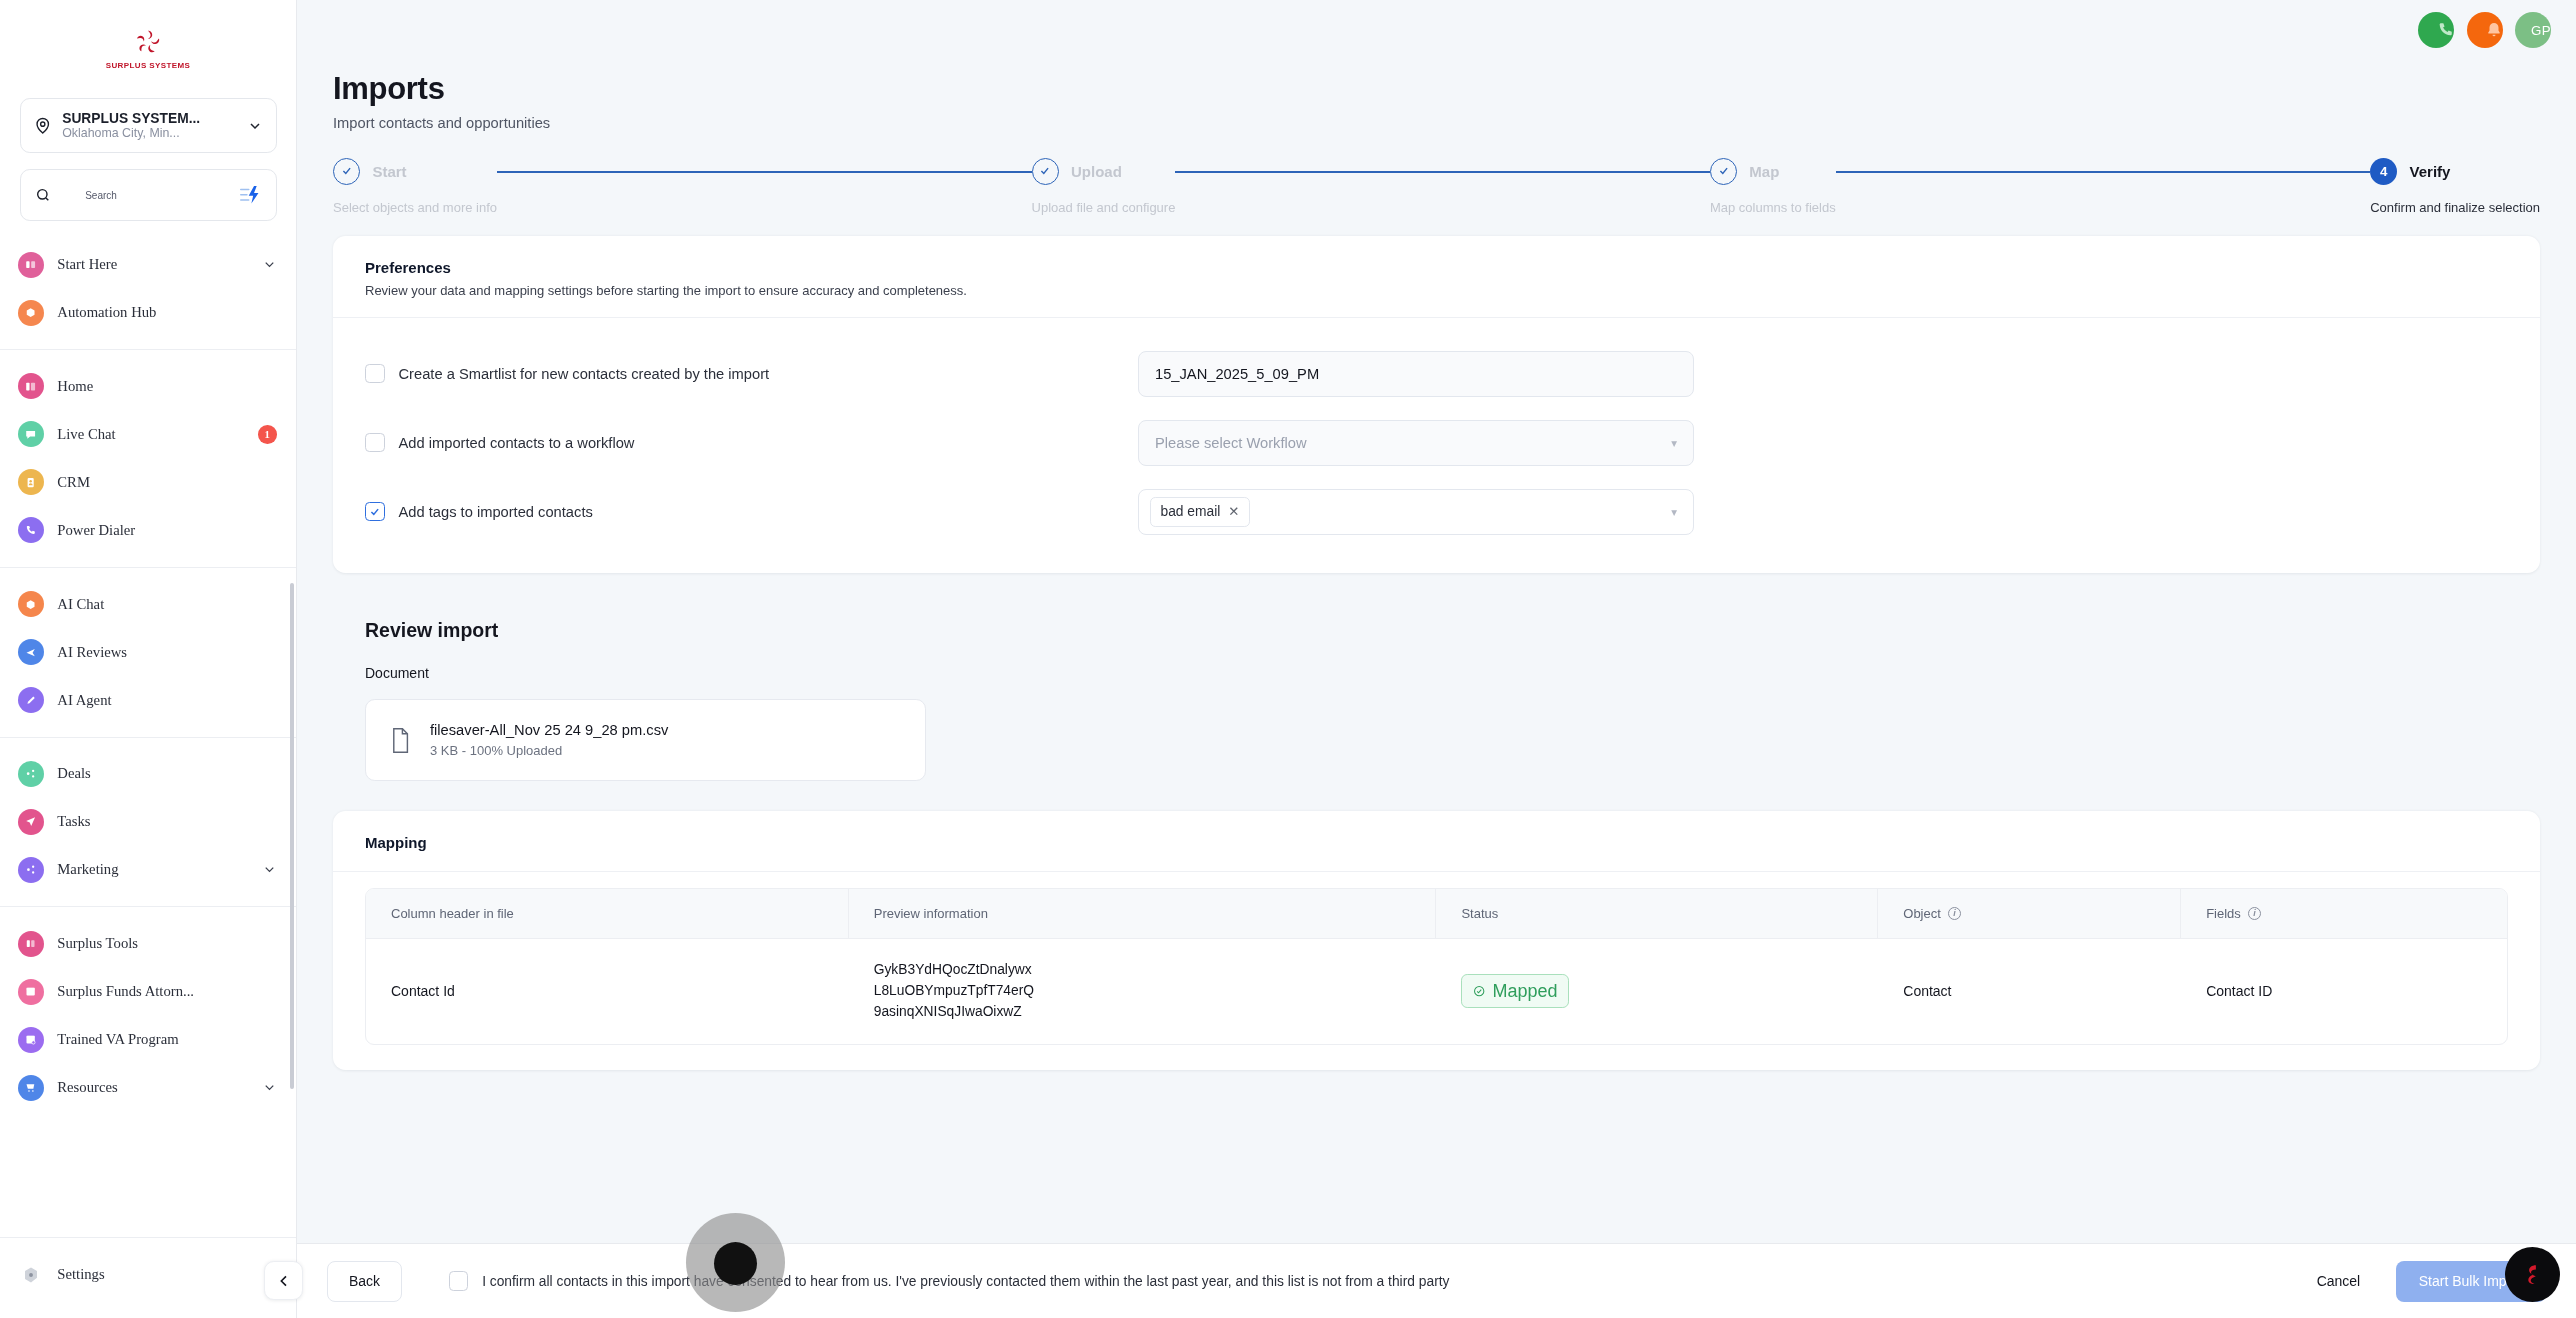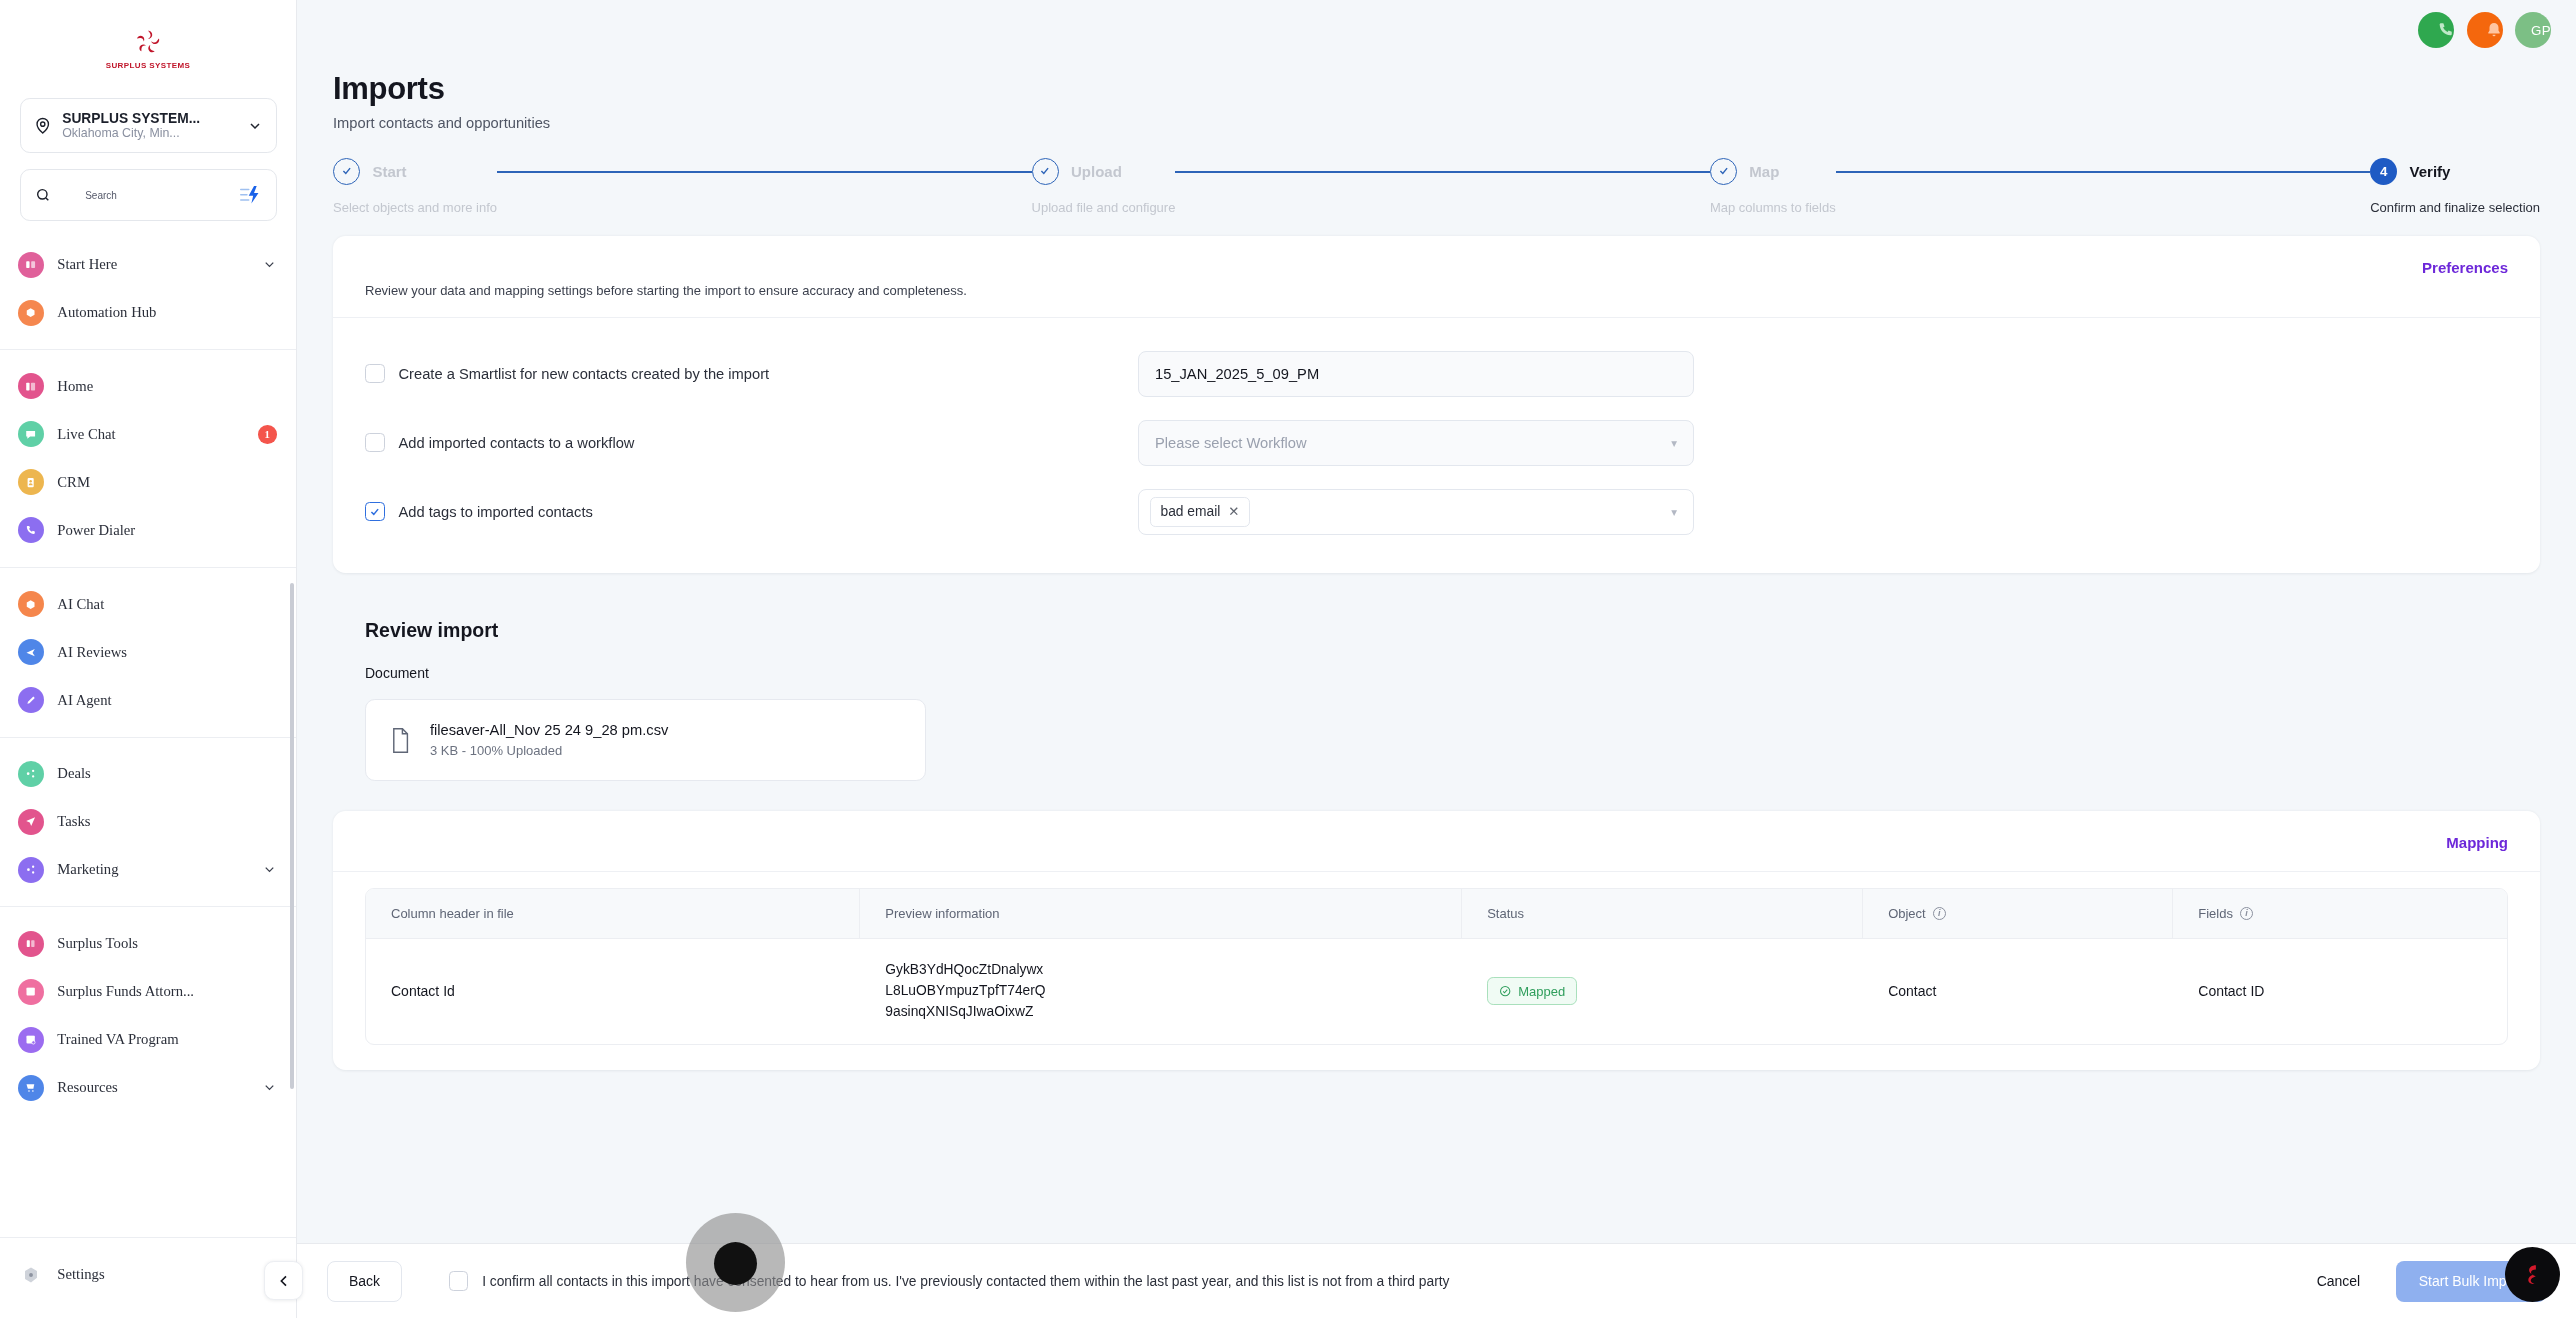--- a/index.html
+++ b/index.html
@@ -104,21 +104,21 @@
   .step-line { flex: 1; height: 1.8px; background: #2d64b8; margin-top: 13.3px; min-width: 36px; }
 
   
   .body-scroll { flex: 1; overflow: hidden; padding: 21px 36px 0 36px; position: relative; }
 
   .card {
     background: #ffffff; border-radius: 12.4px; box-shadow: 0 0.9px 2.7px rgba(18,24,40,.07);
     margin-bottom: 19.5px;
   }
   .card-head { padding: 23px 32px 19.5px 32px; border-bottom: 0.9px solid #eef0f4; }
-  .card-title { font-size: 15px; font-weight: 700; color: #6d28d9; text-align: right; }
+  .card-title { font-size: 15px; font-weight: 700; color: #0f172a; }
   .card-sub { font-size: 13px; color: #3c414e; margin-top: 7px; }
   .card-body { padding: 21px 32px 27px 32px; }
 
   .pref-row { display: flex; align-items: center; min-height: 69px; }
   .pref-left { width: 773px; display: flex; align-items: center; gap: 14px; }
   .cbx {
     width: 19.5px; height: 19.5px; border-radius: 4.4px; border: 1.4px solid #cdd2dc; background: #fff;
     flex: 0 0 19.5px; display: flex; align-items: center; justify-content: center;
   }
   .cbx.checked { border-color: #2f6fdf; background: #fff; }
@@ -166,21 +166,21 @@
   .th-inner { display: inline-flex; align-items: center; gap: 7px; }
   .info-i {
     width: 13.3px; height: 13.3px; border-radius: 50%; border: 1px solid #8b919f;
     color: #8b919f; font-size: 9px; display: inline-flex; align-items: center;
     justify-content: center; font-style: italic; font-weight: 700;
   }
   .prev-line { line-height: 1.52; font-size: 13.8px; color: #14161f; }
   .badge-mapped {
     display: inline-flex; align-items: center; gap: 7px;
     border: 0.9px solid #a9e0bc; background: #f0fbf4; color: #2f9e5c;
-    border-radius: 6.2px; padding: 5.3px 10.7px; font-size: 13px;
+    border-radius: 6.2px; padding: 5.3px 10.7px; font-size: 18px;
   }
 
   
   .footer {
     position: absolute; left: 0; right: 0; bottom: 0; height: 75px;
     background: #ffffff; border-top: 0.9px solid #e8eaee;
     display: flex; align-items: center; padding: 0 30px; gap: 19.5px; z-index: 6;
   }
   .btn-back {
     border: 0.9px solid #e3e7ee; background: #fff; border-radius: 8px;

